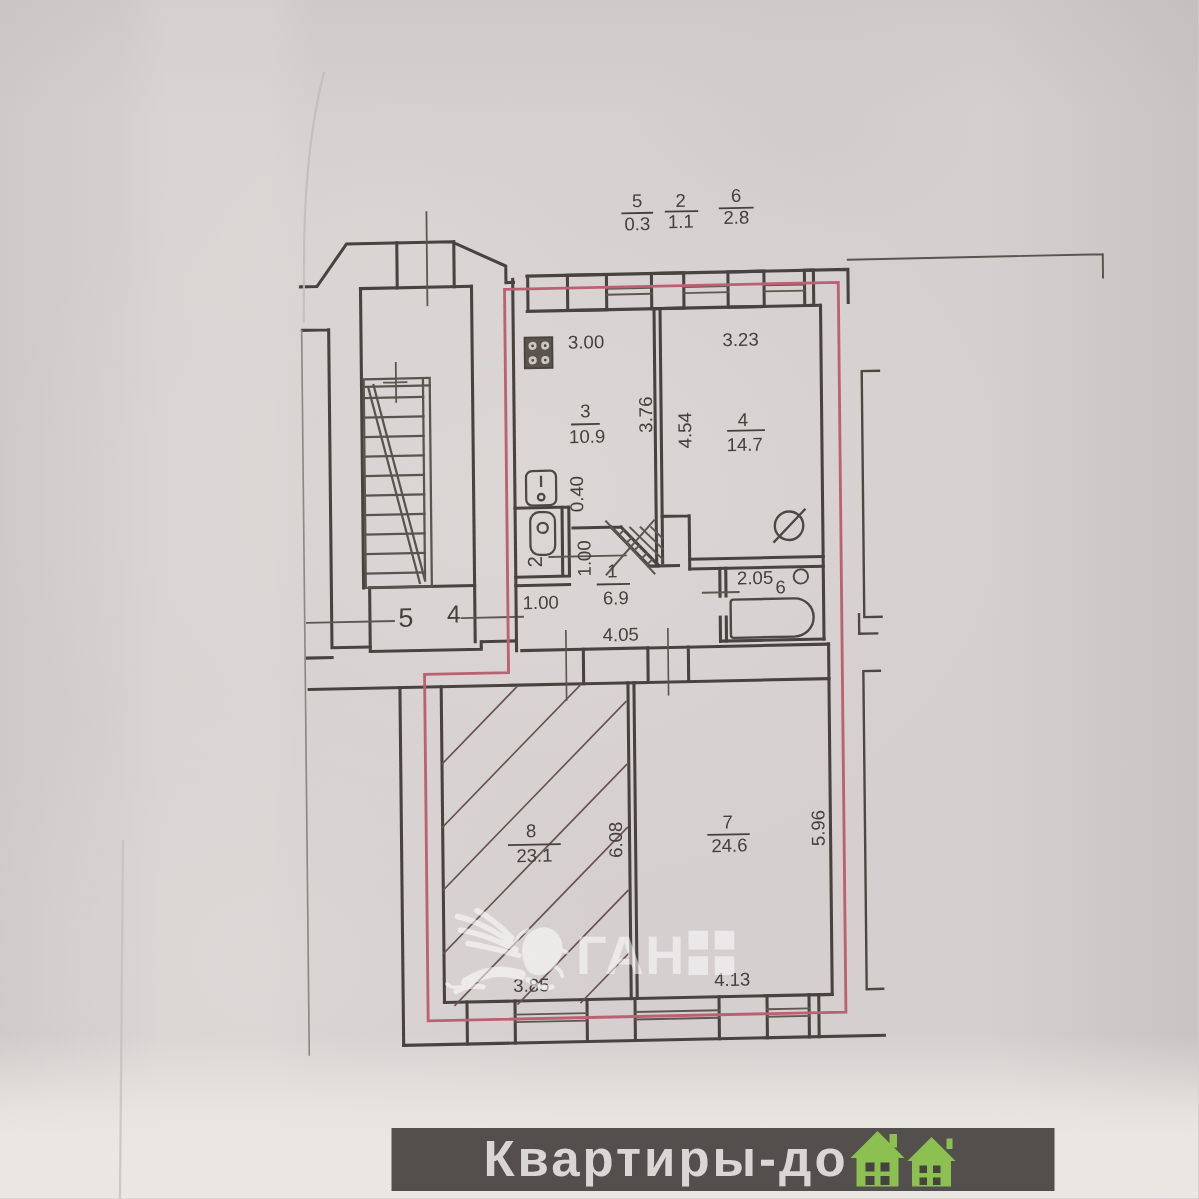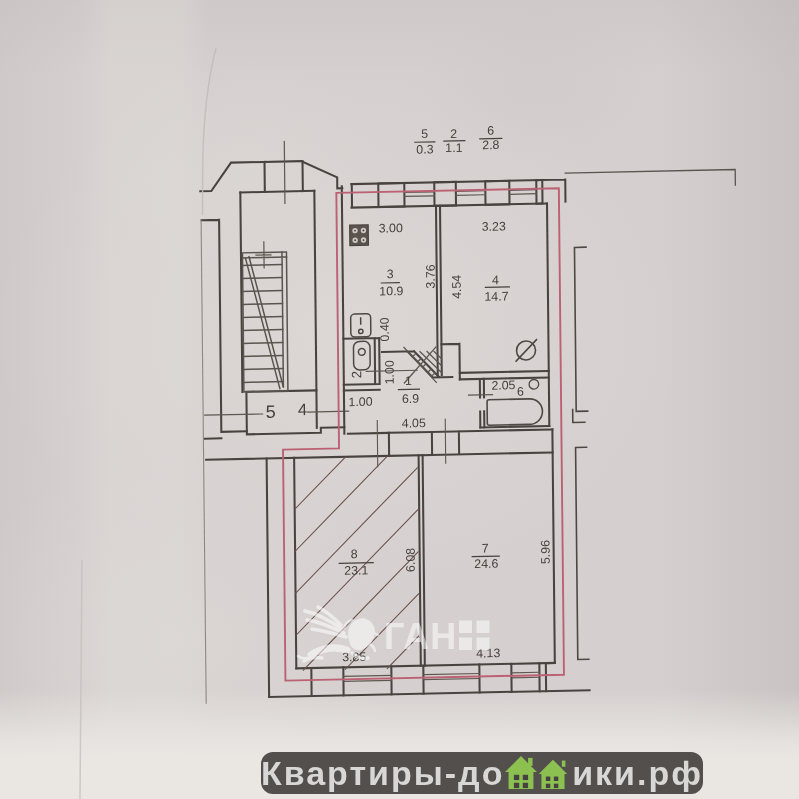--- a/index.html
+++ b/index.html
@@ -12,21 +12,21 @@
          linear-gradient(90deg, rgba(223,220,217,0) 80px, rgba(223,220,217,0.35) 110px, rgba(223,220,217,0.35) 180px, rgba(223,220,217,0) 210px),
          radial-gradient(ellipse 480px 380px at 340px 330px, rgba(226,222,219,0.50), rgba(226,222,219,0) 72%),
          radial-gradient(ellipse 300px 260px at 180px 640px, rgba(225,222,219,0.40), rgba(225,222,219,0) 75%),
                   linear-gradient(270deg, rgba(178,174,173,0.36) 0px, rgba(178,174,173,0.0) 140px),
          linear-gradient(180deg, rgba(190,186,185,0.28) 0px, rgba(190,186,185,0.0) 75px),
          linear-gradient(90deg, rgba(193,189,187,0.32) 0px, rgba(193,189,187,0.0) 85px);}
   #bg2{position:absolute;left:0;top:690px;width:799px;height:109px;
        background:linear-gradient(180deg, rgba(232,229,225,0) 0px, rgba(234,231,227,0.85) 52px, #eae7e3 70px);}
   .wm{position:absolute;}
   #bar{position:absolute;left:261px;top:752px;width:442px;height:42px;
-       background:rgba(72,69,66,0.94);display:flex;align-items:center;justify-content:center;border-radius:12px;}
+       background:rgba(72,69,66,0.94);display:flex;align-items:center;justify-content:center;}
   #bar .t{color:#d8d7d5;font-weight:bold;font-size:34px;letter-spacing:2px;line-height:42px;white-space:nowrap;}
 </style>
 </head>
 <body>
 
 <div id="bg1"></div>
 
 <div id="bg2"></div>
 
 <svg id="plan" width="799" height="799" viewBox="0 0 799 799" style="position:absolute;left:0;top:0;filter:blur(0.4px);">
@@ -429,14 +429,13 @@
     <rect x="10" y="22" width="6" height="6"></rect>
         <rect x="20" y="22" width="6" height="6"></rect>
     <rect x="10" y="31" width="6" height="6"></rect>
         <rect x="20" y="31" width="6" height="6"></rect>
     <rect x="46" y="24" width="5" height="5"></rect>
         <rect x="55" y="24" width="5" height="5"></rect>
     <rect x="46" y="32" width="5" height="5"></rect>
         <rect x="55" y="32" width="5" height="5"></rect>
   </g>
 </svg>
-    <span class="t">ики.рф</span>
   </div>
 
 </body></html>

